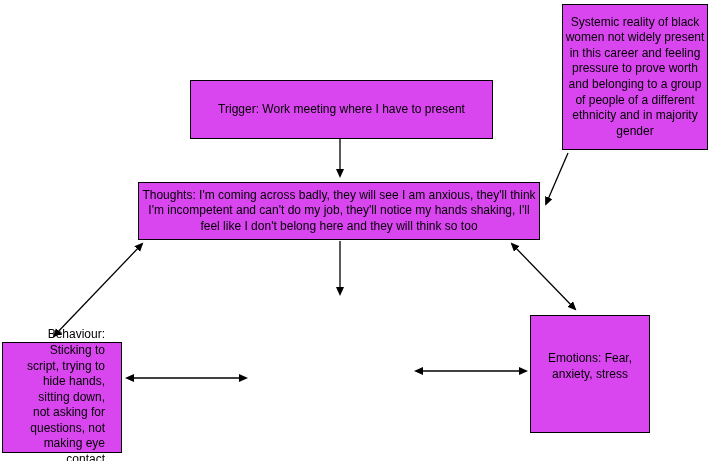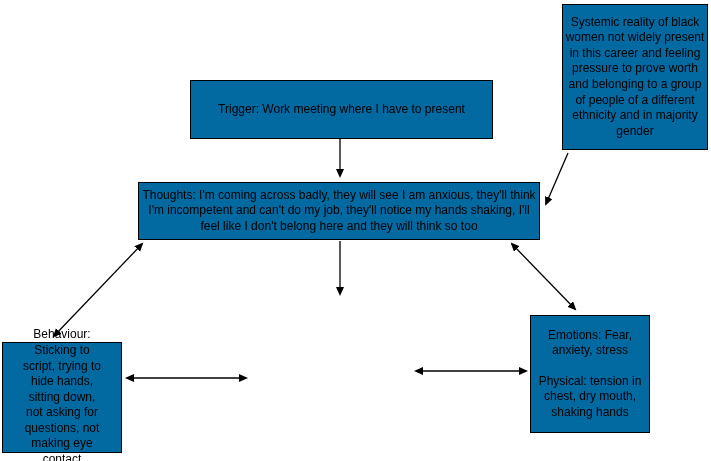--- a/index.html
+++ b/index.html
@@ -10,35 +10,35 @@
     background: #ffffff;
     font-family: "Liberation Sans", sans-serif;
     font-size: 12px;
     line-height: 1.3;
     color: #000000;
     overflow: hidden;
   }
   .node {
     position: absolute;
     border: 1.3px solid #000000;
-    background: #0369a1;
+    background: #d946ef;
     display: flex;
     flex-direction: column;
     align-items: center;
     justify-content: center;
     text-align: center;
     box-sizing: border-box;
   }
   .rect { border-radius: 0; }
   .ellipse { border-radius: 50%; }
   .pre { white-space: pre-line; }
   #systemic-box  { left: 562px; top: 4px;   width: 146px; height: 146px; padding: 2px; }
   #trigger-box   { left: 190px; top: 80px;  width: 303px; height: 59px;  padding: 8px; }
   #thoughts-box  { left: 138px; top: 182px; width: 402px; height: 58px;  padding: 12px 1px; }
-  #behaviour-box { left: 2px;   top: 342px; width: 120px; height: 111px; padding: 16px; }
+  #behaviour-box { left: 2px;   top: 342px; width: 120px; height: 111px; padding: 16px; text-align: right; }
   #emotions-box  { left: 530px; top: 315px; width: 120px; height: 118px; padding: 2px; }
   #self-image-ellipse { left: 253px; top: 300px; width: 179px; height: 150px; padding: 8px; }
   .para-gap { height: 15px; }
   #arrow-layer {
     position: absolute;
     left: 0; top: 0;
     width: 711px; height: 461px;
     pointer-events: none;
   }
   #arrow-layer line { stroke: #000000; stroke-width: 1.3; }
@@ -61,21 +61,20 @@
   </div>
 
 
   <div class="node rect" id="behaviour-box">
     <div>Behaviour: Sticking to script, trying to hide hands, sitting down, not asking for questions, not making eye contact</div>
   </div>
 
   <div class="node rect" id="emotions-box">
     <div>Emotions: Fear, anxiety, stress</div>
     <div class="para-gap"></div>
-    <div>Physical: tension in chest, dry mouth, shaking hands</div>
   </div>
 
   <svg id="arrow-layer" width="711" height="461" viewBox="0 0 711 461" xmlns="http://www.w3.org/2000/svg">
     <defs>
       <marker id="ah-end" markerUnits="userSpaceOnUse" markerWidth="10" markerHeight="10" refX="7" refY="4" orient="auto">
         <path d="M0,0 L9,4 L0,8 z" fill="#000000"></path>
       </marker>
       <marker id="ah-start" markerUnits="userSpaceOnUse" markerWidth="10" markerHeight="10" refX="7" refY="4" orient="auto-start-reverse">
         <path d="M0,0 L9,4 L0,8 z" fill="#000000"></path>
       </marker>

